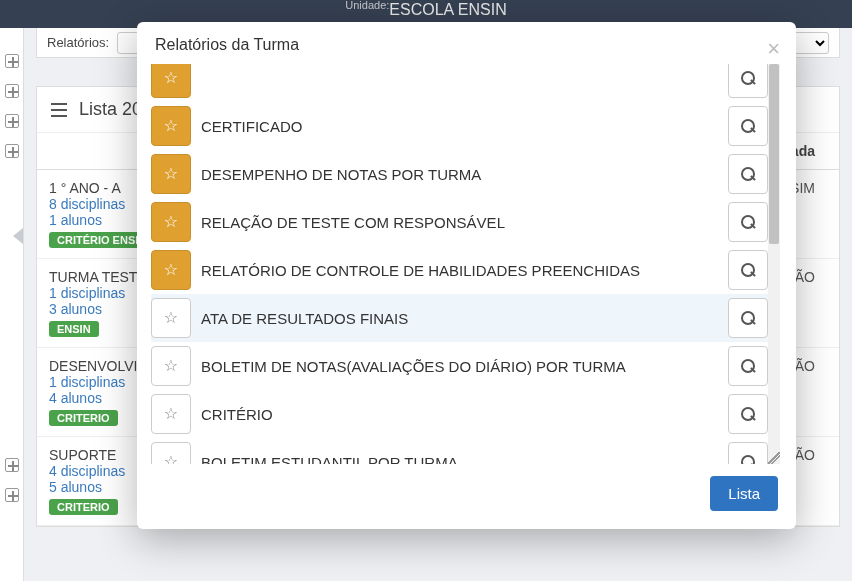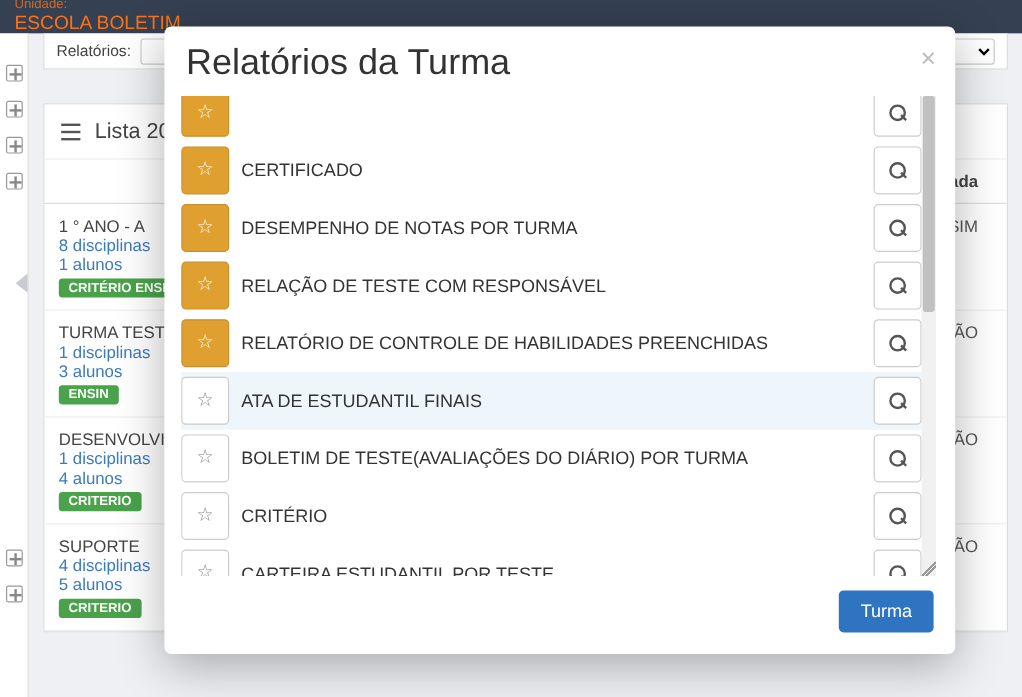--- a/index.html
+++ b/index.html
@@ -9,26 +9,26 @@
     font-size: 14px;
     color: #444;
     background: #fff;
     width: 852px;
     height: 581px;
     overflow: hidden;
     position: relative;
   }
   .topbar {
     background: #354052;
-    color: #f97316;
+    color: #e5e5e5;
     height: 28px;
     padding: 0 12px;
     display: flex;
     align-items: flex-start;
-    flex-direction: column;
+    flex-direction: row;
     justify-content: center;
   }
   .topbar .org { font-size: 11px; opacity: .8; line-height:1;}
   .topbar .school { font-size: 16px; line-height:1.2;}
   .page {
     position: absolute;
     top:28px; left:0; right:0; bottom:0;
     background:#eef0f3;
   }
   .sidebar {
@@ -113,21 +113,21 @@
     width:659px;
     background:#fff;
     border-radius:6px;
     box-shadow:0 10px 40px rgba(0,0,0,.3);
     overflow:hidden;
   }
   .modal-head{
     padding:14px 18px 10px;
   }
   .modal-title{
-    font-size:30px; font-weight:400; color:#333;
+    font-size:16px; font-weight:400; color:#333;
   }
   .modal-close{
     position:absolute; right:16px; top:16px;
     font-size:22px; color:#bbb; line-height:1;
     cursor:pointer;
   }
   .modal-body{
     position:relative;
     height:400px;
     padding:0 16px 0 14px;
@@ -201,21 +201,21 @@
     background:#2f74c0; color:#fff;
     border:none; padding:9px 18px; border-radius:4px;
     font-size:15px; cursor:pointer;
   }
 </style>
 </head>
 <body>
 
 <div class="topbar">
   <span class="org">Unidade:</span>
-  <span class="school">ESCOLA BOLETIM</span>
+  <span class="school">ESCOLA ENSIN</span>
 </div>
 
 <div class="page">
   <div class="sidebar">
     <div class="plus"></div>
     <div class="plus"></div>
     <div class="plus"></div>
     <div class="plus"></div>
     <div class="plus" style="margin-top:300px"></div>
     <div class="plus"></div>
@@ -335,55 +335,55 @@
             </div>
             <div class="report-label">RELATÓRIO DE CONTROLE DE HABILIDADES PREENCHIDAS</div>
             <div class="view-btn">
               <span class="mag"></span>
             </div>
           </div>
           <div class="report-row hover">
             <div class="star-btn">
               <span class="star">☆</span>
             </div>
-            <div class="report-label">ATA DE ESTUDANTIL FINAIS</div>
+            <div class="report-label">ATA DE RESULTADOS FINAIS</div>
             <div class="view-btn">
               <span class="mag"></span>
             </div>
           </div>
           <div class="report-row">
             <div class="star-btn">
               <span class="star">☆</span>
             </div>
-            <div class="report-label">BOLETIM DE TESTE(AVALIAÇÕES DO DIÁRIO) POR TURMA</div>
+            <div class="report-label">BOLETIM DE NOTAS(AVALIAÇÕES DO DIÁRIO) POR TURMA</div>
             <div class="view-btn">
               <span class="mag"></span>
             </div>
           </div>
           <div class="report-row">
             <div class="star-btn">
               <span class="star">☆</span>
             </div>
             <div class="report-label">CRITÉRIO</div>
             <div class="view-btn">
               <span class="mag"></span>
             </div>
           </div>
           <div class="report-row">
             <div class="star-btn">
               <span class="star">☆</span>
             </div>
-            <div class="report-label">CARTEIRA ESTUDANTIL POR TESTE</div>
+            <div class="report-label">BOLETIM ESTUDANTIL POR TURMA</div>
             <div class="view-btn">
               <span class="mag"></span>
             </div>
           </div>
         </div>
       <div class="scrollbar">
         <div class="thumb"></div>
         <div class="corner"></div>
       </div>
     </div>
   </div>
   <div class="modal-foot">
-    <button class="btn-close">Turma</button>
+    <button class="btn-close">Lista</button>
   </div>
 </div>
 
 </body></html>

